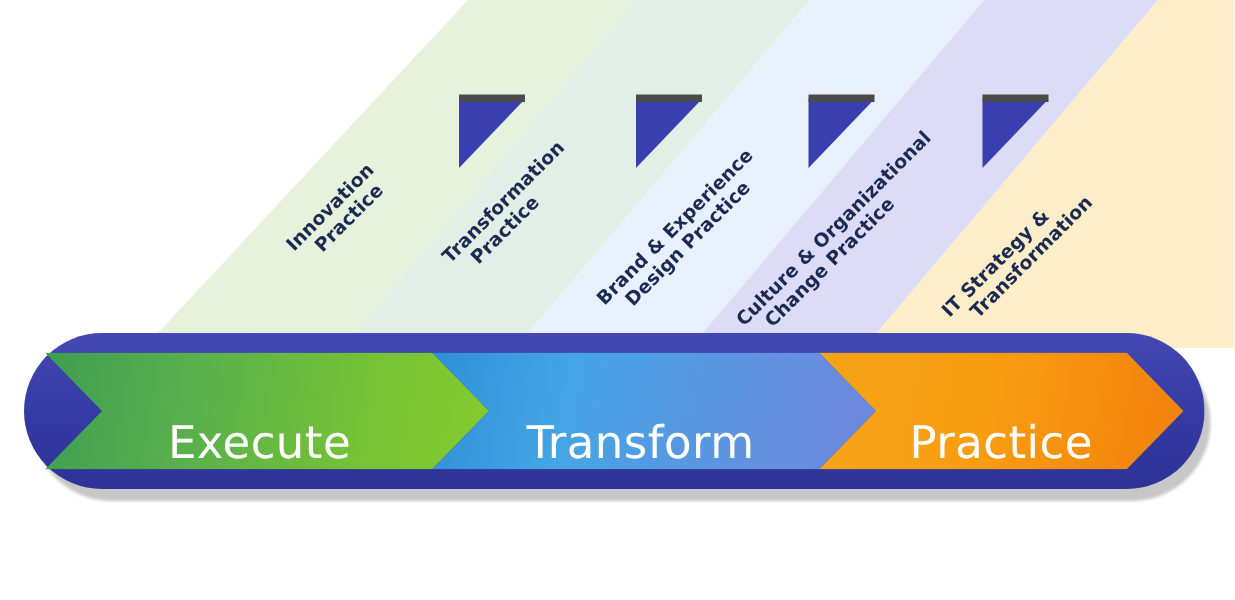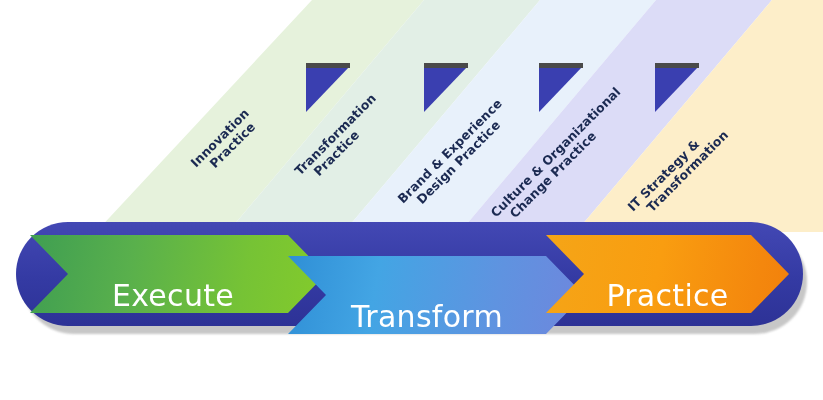--- a/index.html
+++ b/index.html
@@ -99,21 +99,20 @@
     left: 0;
     width: 296px;
     background: linear-gradient(100deg, #3f9e52 0%, #59b04c 34%, #76c335 72%, #84cb2b 100%);
     clip-path: polygon(0 0, 258px 0, 296px 50%, 258px 100%, 0 100%, 38px 50%);
   }
   #seg-transform {
     left: 258px;
     width: 296px;
     background: linear-gradient(100deg, #2f8fd6 0%, #43a5e4 30%, #5f93e0 70%, #6f86dd 100%);
     clip-path: polygon(0 0, 258px 0, 296px 50%, 258px 100%, 0 100%, 38px 50%);
-    margin-top: 21px;
   }
   #seg-innovate {
     left: 516px;
     width: 281px;
     background: linear-gradient(100deg, #f5a517 0%, #f99d10 40%, #f4870d 75%, #ef7a0a 100%);
     clip-path: polygon(0 0, 205px 0, 243px 50%, 205px 100%, 0 100%, 38px 50%);
   }
   .seg-text-exec   { padding-right: 10px; }
   .seg-text-trans  { padding-right: 18px; }
   .seg-text-inno   { padding-right: 38px; }

